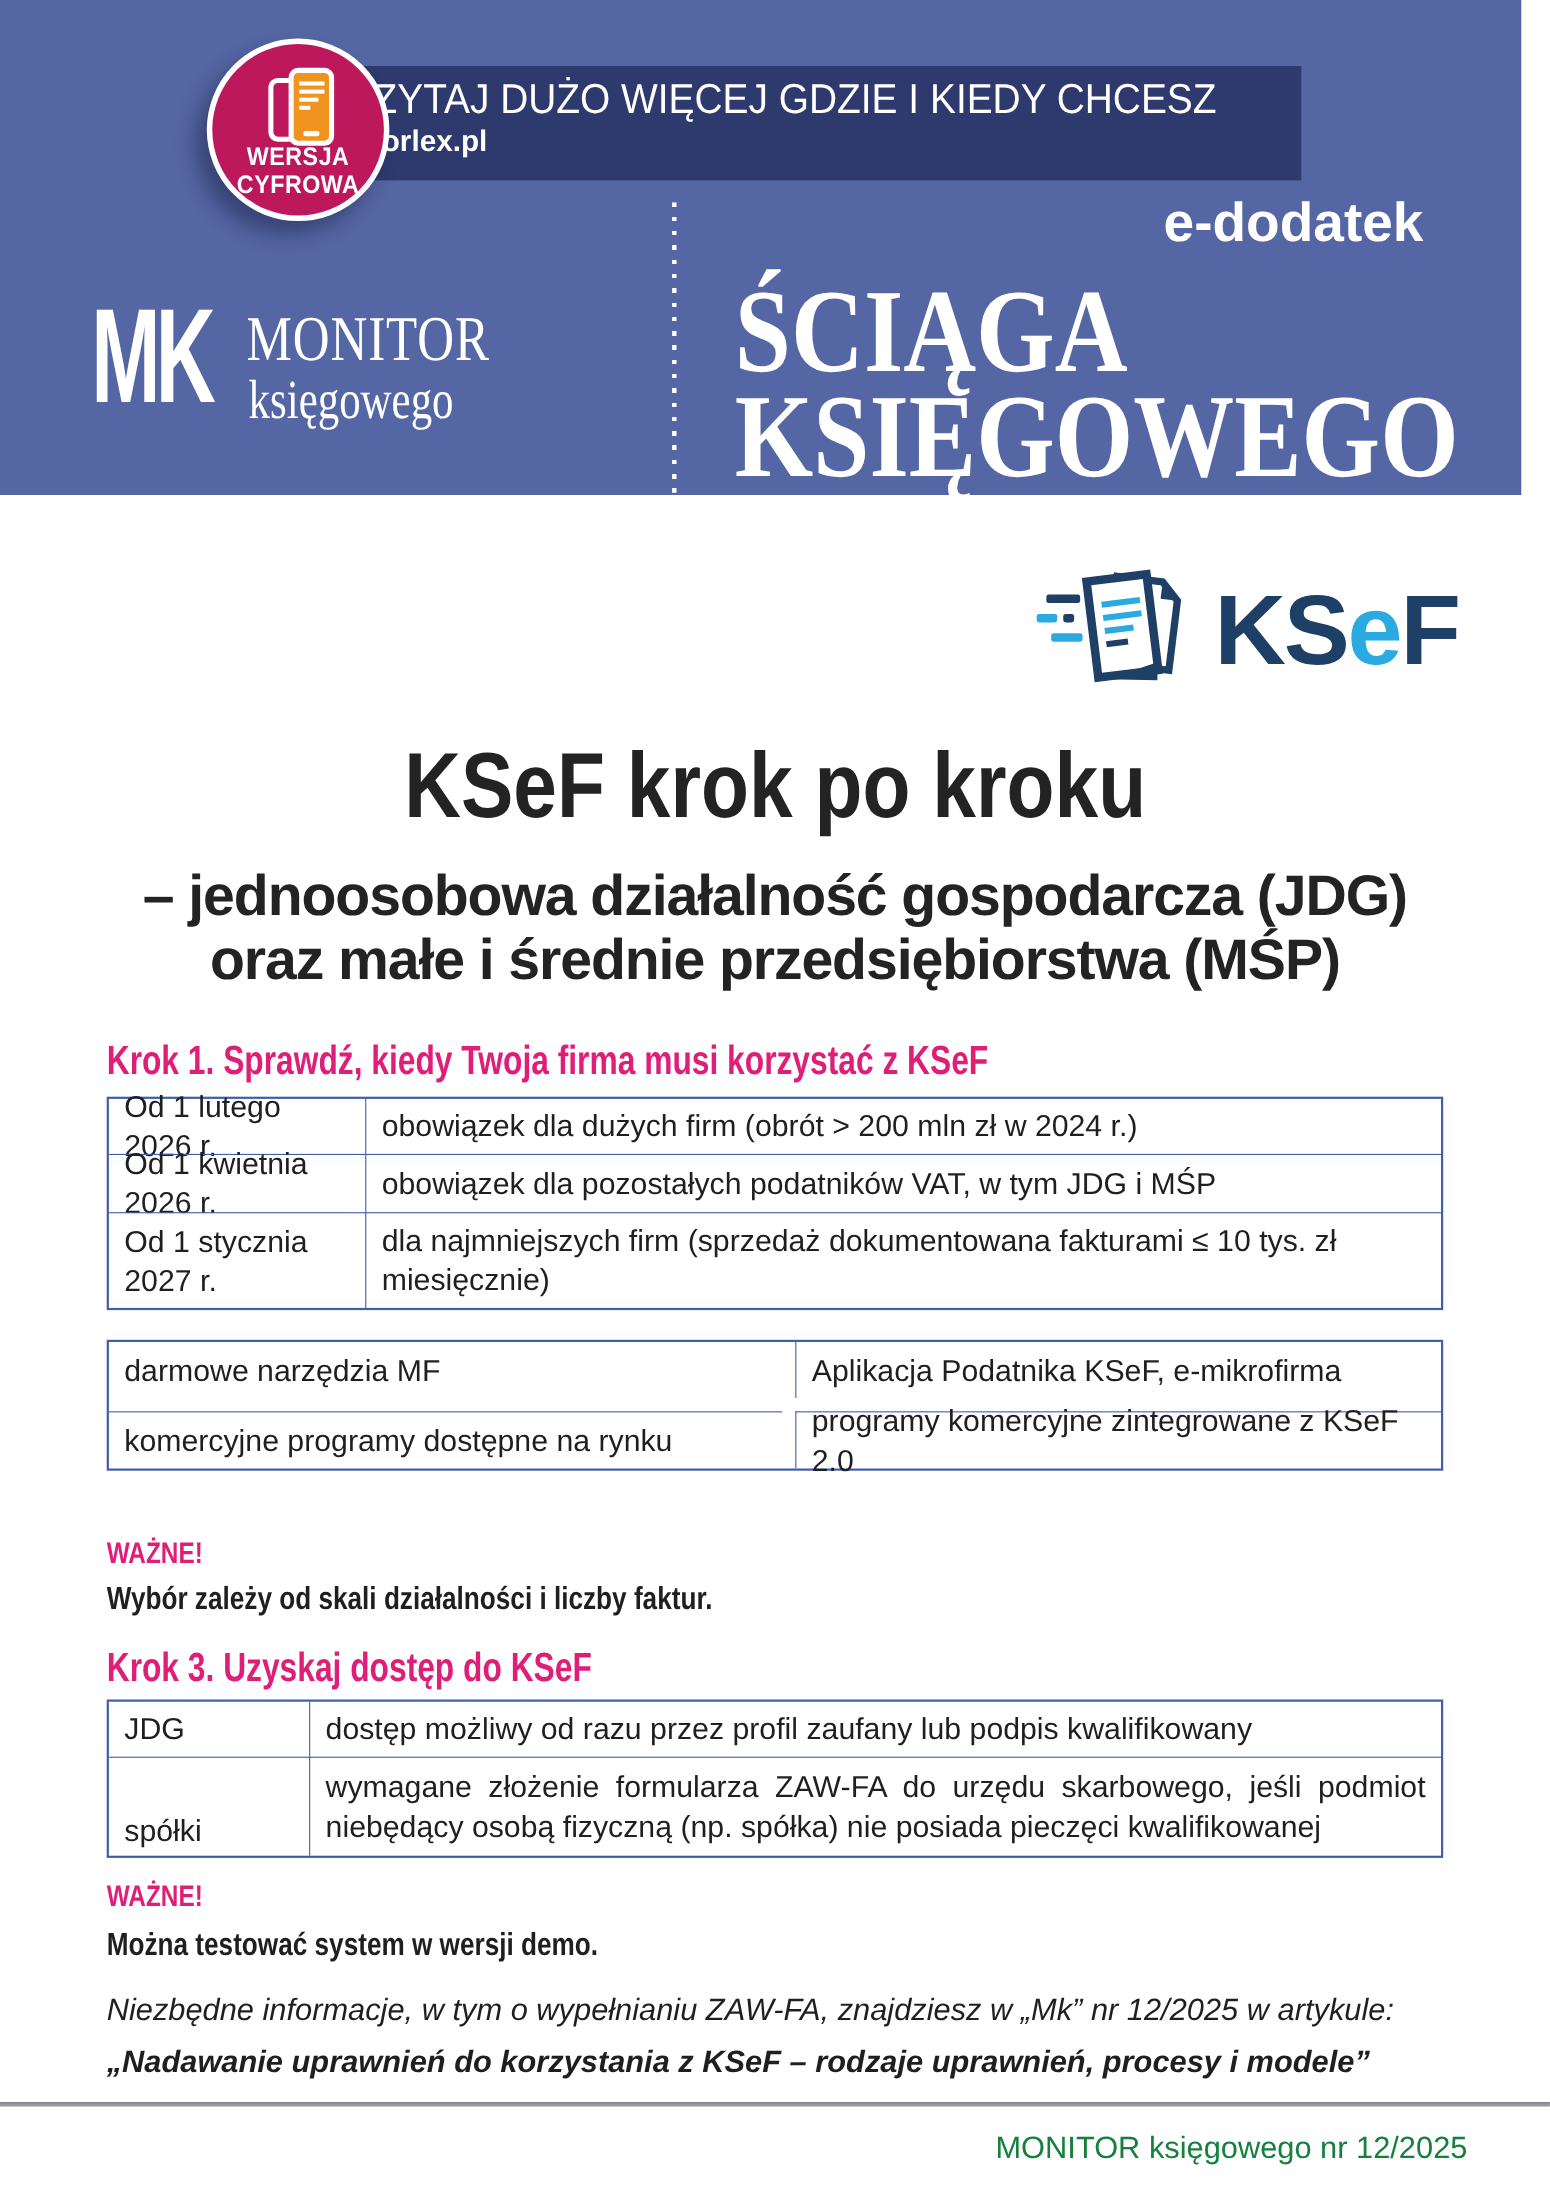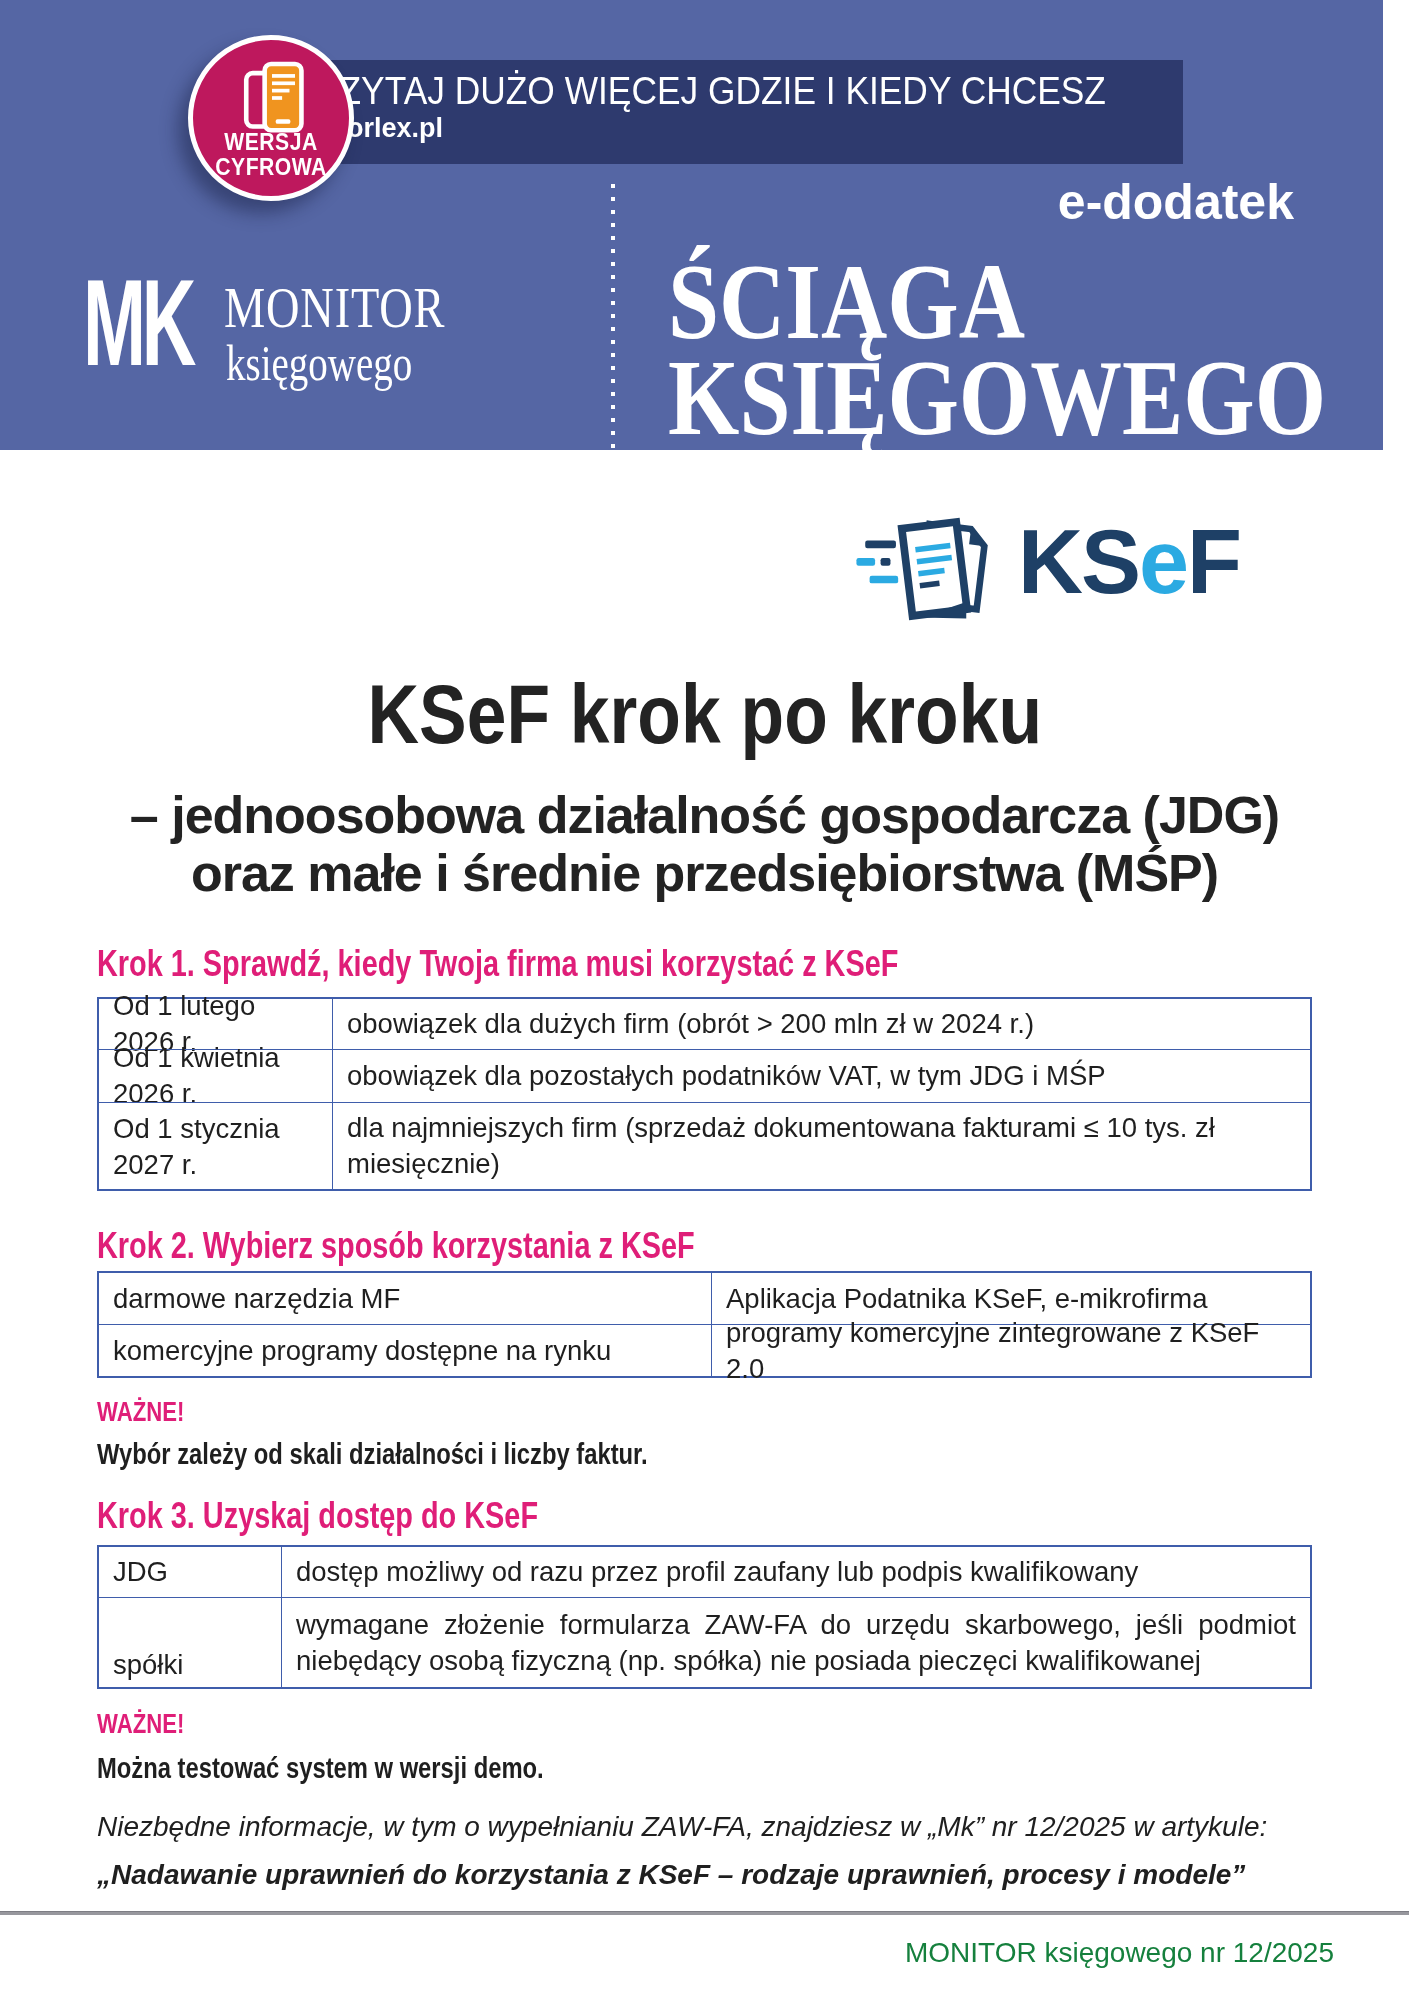--- a/index.html
+++ b/index.html
@@ -34,21 +34,21 @@
 
   .edodatek { position:absolute; right:89px; top:168px; color:#ffffff; font-weight:bold; font-size:50px;
               line-height:68px; white-space:nowrap; }
   .sciaga-line { position:absolute; left:668px; color:#ffffff; font-family:"Liberation Serif", serif;
                  font-weight:bold; font-size:108px; line-height:100px; white-space:nowrap;
                  transform:scaleX(.85); transform-origin:left; }
   .sciaga-1 { top:252px; }
   .sciaga-2 { top:348px; }
 
   
-  .ksef-logo { position:absolute; left:856px; top:512px; display:flex; align-items:flex-start; }
+  .ksef-logo { position:absolute; left:942px; top:512px; display:flex; align-items:flex-end; }
   .ksef-text { font-weight:bold; font-size:90px; letter-spacing:-2px; margin-left:14px; line-height:100px; }
   .ksef-navy { color:#1e4066; }
   .ksef-blue { color:#2baae2; }
 
   
   .page-title { position:absolute; left:0; top:668px; width:1409px; text-align:center; }
   .page-title span { display:inline-block; font-weight:bold; font-size:84px; line-height:92px; color:#232323;
                      transform:scaleX(.85); white-space:nowrap; }
   .page-subtitle { position:absolute; left:0; top:786px; width:1409px; text-align:center; font-weight:bold;
                    font-size:52px; line-height:58px; letter-spacing:-1px; color:#232323; }
@@ -56,21 +56,21 @@
   .step-heading { position:absolute; left:97px; color:#df1e78; font-weight:bold; font-size:37px; line-height:44px; white-space:nowrap; }
   .step-heading span { display:inline-block; transform:scaleX(.78); transform-origin:left; }
   .h1 { top:942px;text-align:right; } .h2 { top:1224px; } .h3 { top:1494px; }
 
   .tbl { position:absolute; left:97px; width:1215px; border:2.5px solid #3f5dab; background:#fff; display:grid; }
   .tbl .cell { border-left:1.5px solid #3f5dab; border-top:1.5px solid #3f5dab; display:flex; align-items:center;
                padding:4px 14px; font-size:27.5px; line-height:36px; color:#1f1f1f; }
   .tbl .cell.c0 { border-left:none; }
   .tbl .cell.r0 { border-top:none; }
   .tbl1 { top:997px; grid-template-columns:233px 1fr; grid-template-rows:50px 53px 87px; }
-  .tbl2 { top:1271px; grid-template-columns:612px 1fr; grid-template-rows:51px 52px; }
+  .tbl2 { top:1218px; grid-template-columns:612px 1fr; grid-template-rows:51px 52px;gap:12px; }
   .tbl3 { top:1545px; grid-template-columns:182px 1fr; grid-template-rows:50px 90px; }
   .tbl3 .justify span { width:100%; text-align:justify; }
 
   .important-label { position:absolute; left:97px; color:#df1e78; font-weight:bold; font-size:27px; line-height:36px; }
   .important-label span, .important-text span { display:inline-block; transform:scaleX(.82); transform-origin:left; white-space:nowrap; }
   .important-text { position:absolute; left:97px; color:#1f1f1f; font-weight:bold; font-size:29px; line-height:36px; }
   .w1 { top:1394px; } .t1 { top:1436px; }
   .w2 { top:1706px; } .t2 { top:1750px; }
 
   .footnote-italic { position:absolute; left:97px; top:1810px; width:1230px; font-style:italic;

